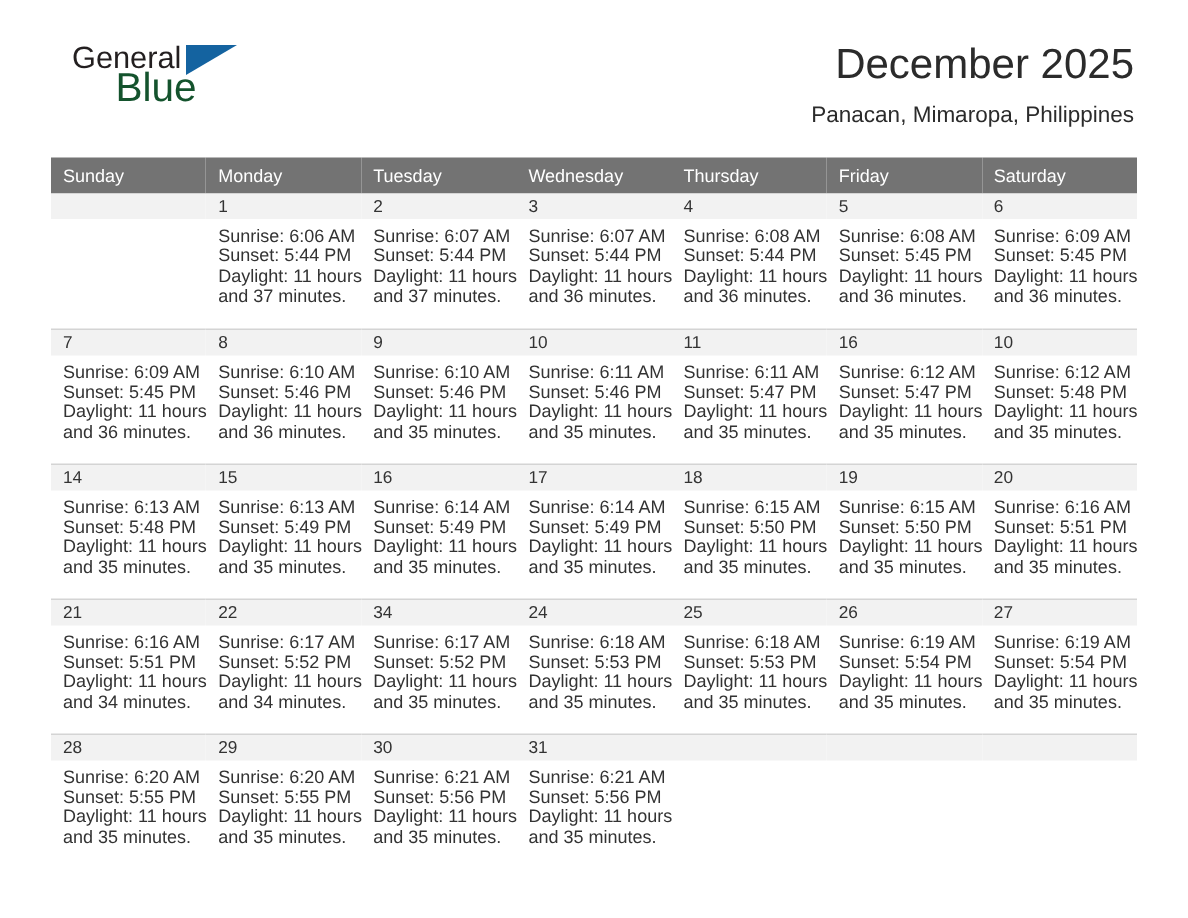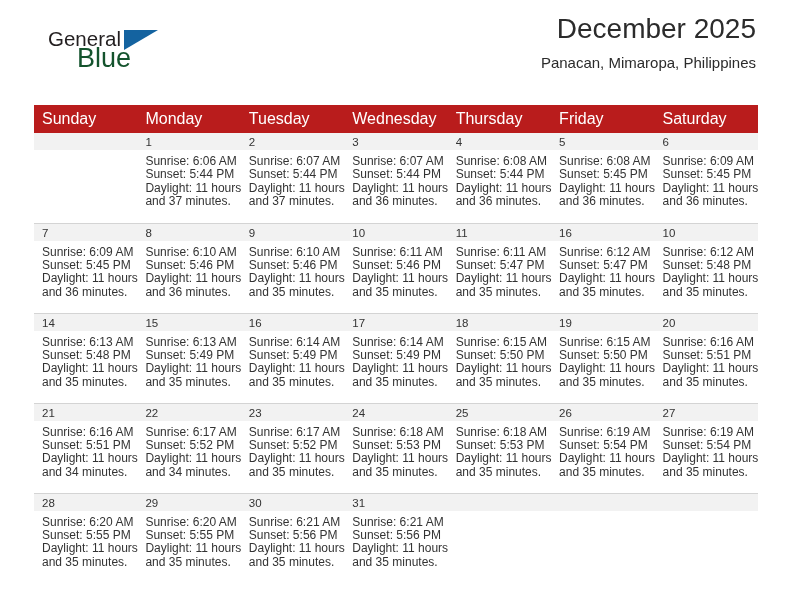--- a/index.html
+++ b/index.html
@@ -55,21 +55,21 @@
     position: absolute;
     left: 76px;
     top: 2px;
     width: 0; height: 0;
     border-left: 34px solid #1463a0;
     border-bottom: 20px solid transparent;
   }
   .title-block {
     position: absolute;
     right: 36px;
-    top: 12px;
+    top: 26px;
     text-align: right;
   }
   .cal-title {
     font-size: 28px;
     font-weight: 400;
     color: #2b2b2b;
     line-height: 34px;
     white-space: nowrap;
   }
   .cal-subtitle {
@@ -84,23 +84,23 @@
   
   .calendar {
     position: absolute;
     left: 34px;
     top: 105px;
     width: 724px;
     border-collapse: collapse;
     table-layout: fixed;
   }
   .calendar th {
-    background: #b91c1c;
+    background: #737373;
     color: #ffffff;
-    font-size: 16px;
+    font-size: 12px;
     font-weight: 400;
     text-align: left;
     padding: 5px 0 5px 8px;
     height: 21px;
     border: none;
   }
   .calendar td {
     vertical-align: top;
     padding: 0;
     border: none;
@@ -374,21 +374,21 @@
           <td class="day-cell">
             <div class="daynum">22</div>
             <div class="dayinfo">
               <div>Sunrise: 6:17 AM</div>
               <div>Sunset: 5:52 PM</div>
               <div>Daylight: 11 hours</div>
               <div>and 34 minutes.</div>
             </div>
           </td>
           <td class="day-cell">
-            <div class="daynum">23</div>
+            <div class="daynum">34</div>
             <div class="dayinfo">
               <div>Sunrise: 6:17 AM</div>
               <div>Sunset: 5:52 PM</div>
               <div>Daylight: 11 hours</div>
               <div>and 35 minutes.</div>
             </div>
           </td>
           <td class="day-cell">
             <div class="daynum">24</div>
             <div class="dayinfo">

